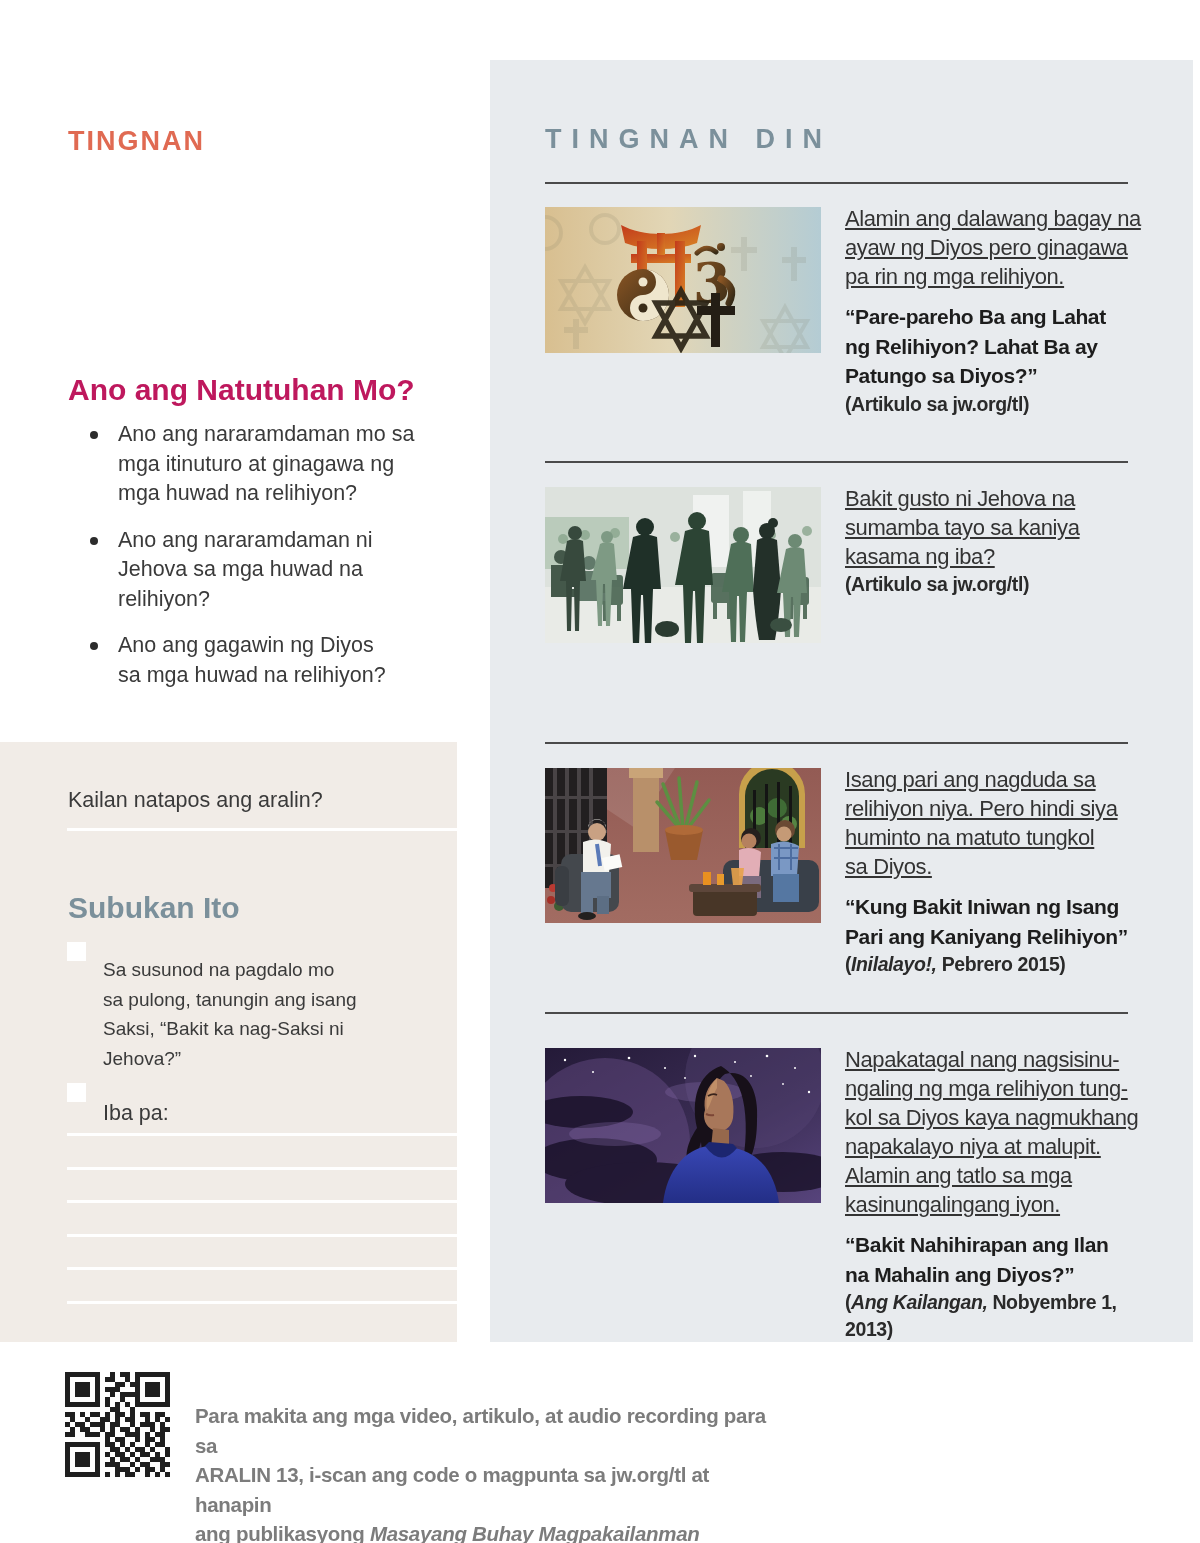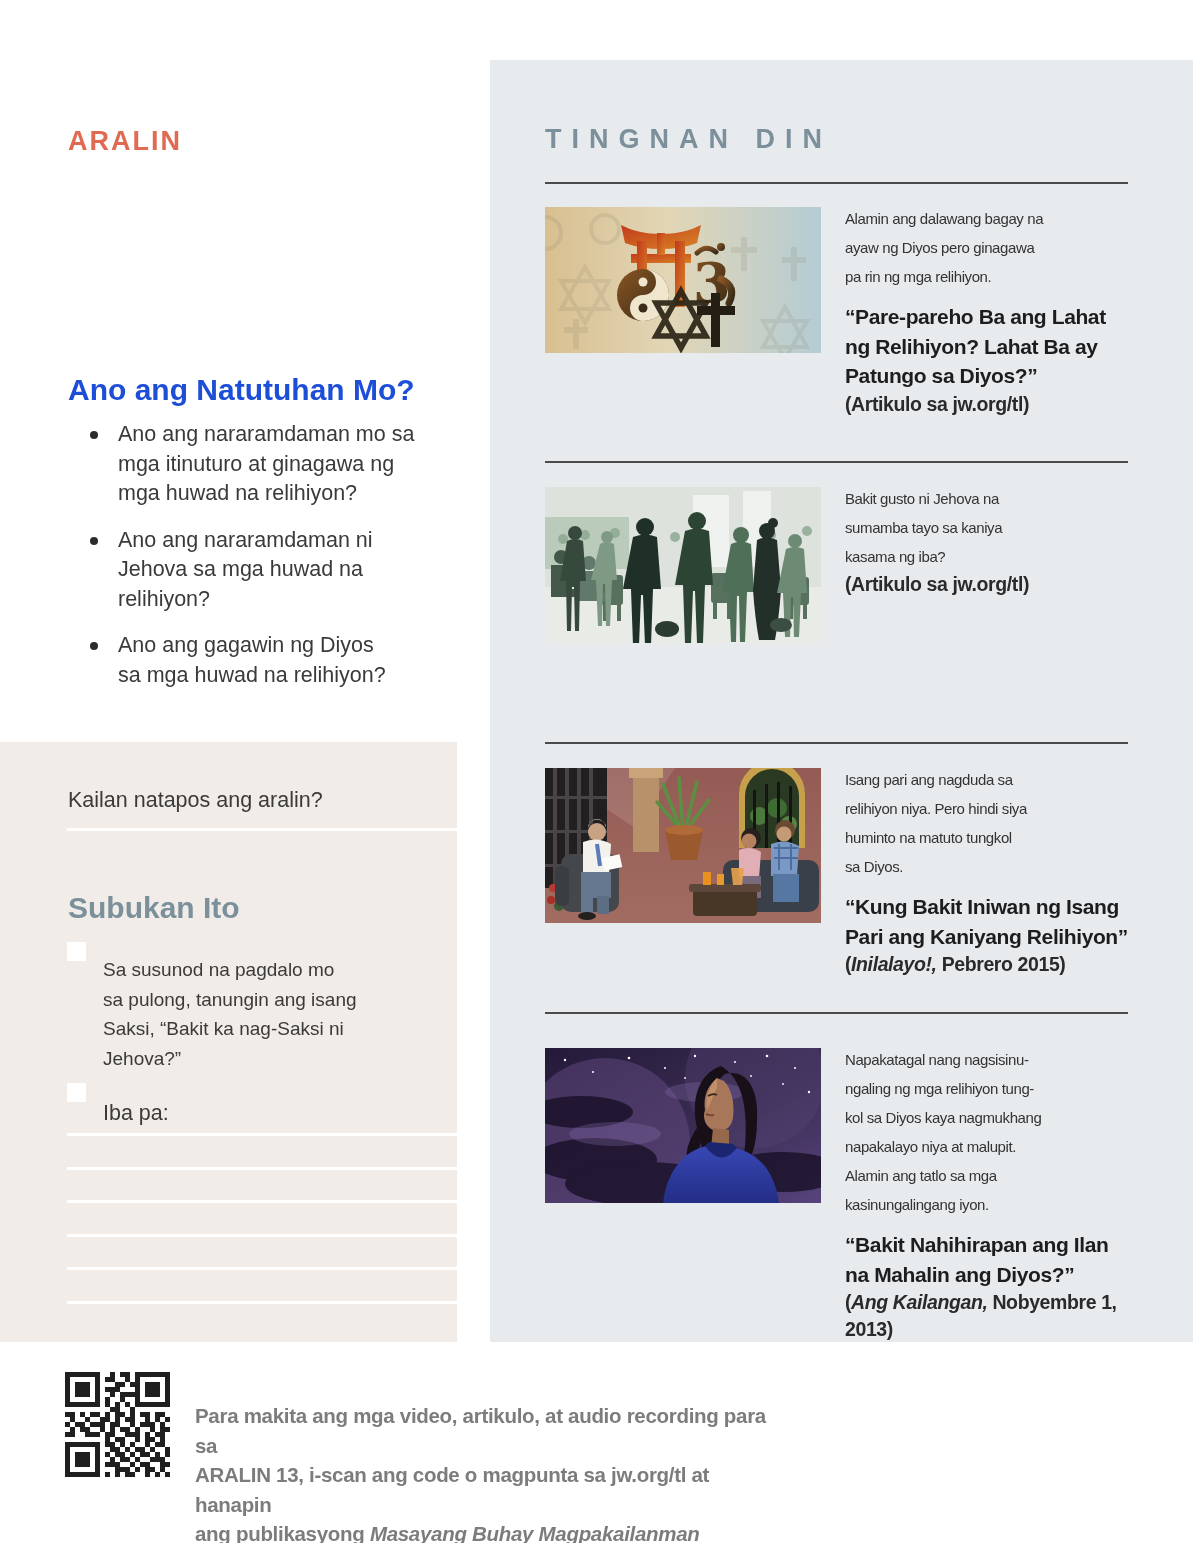--- a/index.html
+++ b/index.html
@@ -4,21 +4,21 @@
 <style>
   html,body{margin:0;padding:0;background:#ffffff;}
   .page{position:relative;width:1200px;height:1543px;background:#ffffff;overflow:hidden;
         font-family:"Liberation Sans",sans-serif;color:#3a3a3a;}
   .abs{position:absolute;}
   .ml{white-space:pre-line;}
 
   
   #summary-heading{left:68px;top:104px;font-size:27px;font-weight:bold;letter-spacing:2px;color:#e06a52;}
   #summary-text{left:68px;top:170px;width:400px;font-size:21.5px;line-height:29.5px;}
-  #questions-heading{left:68px;top:348px;font-size:30px;font-weight:bold;color:#1d4ed8;}
+  #questions-heading{left:68px;top:348px;font-size:30px;font-weight:bold;color:#be185d;}
   #questions-list{left:90px;top:420px;width:360px;list-style:none;margin:0;padding:0;}
   #questions-list li{position:relative;padding-left:28px;margin-bottom:17px;
                      font-size:21.5px;line-height:29.5px;}
   #questions-list li .dot{position:absolute;left:0;top:11px;width:8px;height:8px;border-radius:50%;background:#2c2c2c;}
 
   
   #worksheet{left:0;top:742px;width:457px;height:600px;background:#f1ece7;}
   #date-question{left:68px;top:766px;font-size:21.5px;}
   .wline{left:67px;width:390px;height:3px;background:#ffffff;}
   #ws-divider{top:828px;}
@@ -36,37 +36,37 @@
   #see-also-heading{left:545px;top:102px;font-size:27px;font-weight:bold;letter-spacing:10px;color:#7b909b;}
   .rule{left:545px;width:583px;height:2px;background:#4a4a4a;}
   #rule1{top:182px;} #rule2{top:461px;} #rule3{top:742px;} #rule4{top:1012px;}
   .media{left:545px;width:276px;overflow:hidden;}
   #media1{top:207px;height:146px;} #media2{top:487px;height:156px;}
   #media3{top:768px;height:155px;} #media4{top:1048px;height:155px;}
   .media svg{display:block;}
   .item-text{left:845px;width:310px;letter-spacing:-0.4px;}
   #item1-text{top:204px;} #item2-text{top:484px;} #item3-text{top:765px;} #item4-text{top:1045px;}
   .item-text p{margin:0;white-space:pre-line;}
-  .item-text .body{font-size:15px;line-height:29px;color:#333;}
+  .item-text .body{font-size:22px;line-height:29px;color:#333;text-decoration:underline;}
   .item-text .title{font-size:21px;line-height:29.5px;font-weight:bold;color:#1d1d1d;margin-top:11px;}
   .item-text .note{font-size:19.5px;line-height:27px;font-weight:bold;color:#2a2a2a;}
 
   
   #qr{left:65px;top:1372px;width:105px;height:105px;background:#ffffff;}
   #qr .qm{position:absolute;width:5px;height:5px;background:#1f1f1f;}
   #footer-text{left:195px;top:1401px;width:580px;font-size:20.5px;line-height:29.5px;
                color:#7c7c7c;font-weight:bold;letter-spacing:-0.3px;}
   #footer-text em{font-style:italic;}
 </style>
 </head>
 <body>
 
 <div class="page">
 
-  <h2 class="abs" id="summary-heading">ARALIN</h2>
+  <h2 class="abs" id="summary-heading">TINGNAN</h2>
 
   <h2 class="abs" id="questions-heading">Ano ang Natutuhan Mo?</h2>
   <ul class="abs" id="questions-list">
     <li>
       <span class="dot"></span>
       <span class="ml">Ano ang nararamdaman mo sa
 mga itinuturo at ginagawa ng
 mga huwad na relihiyon?</span>
     </li>
     <li>

